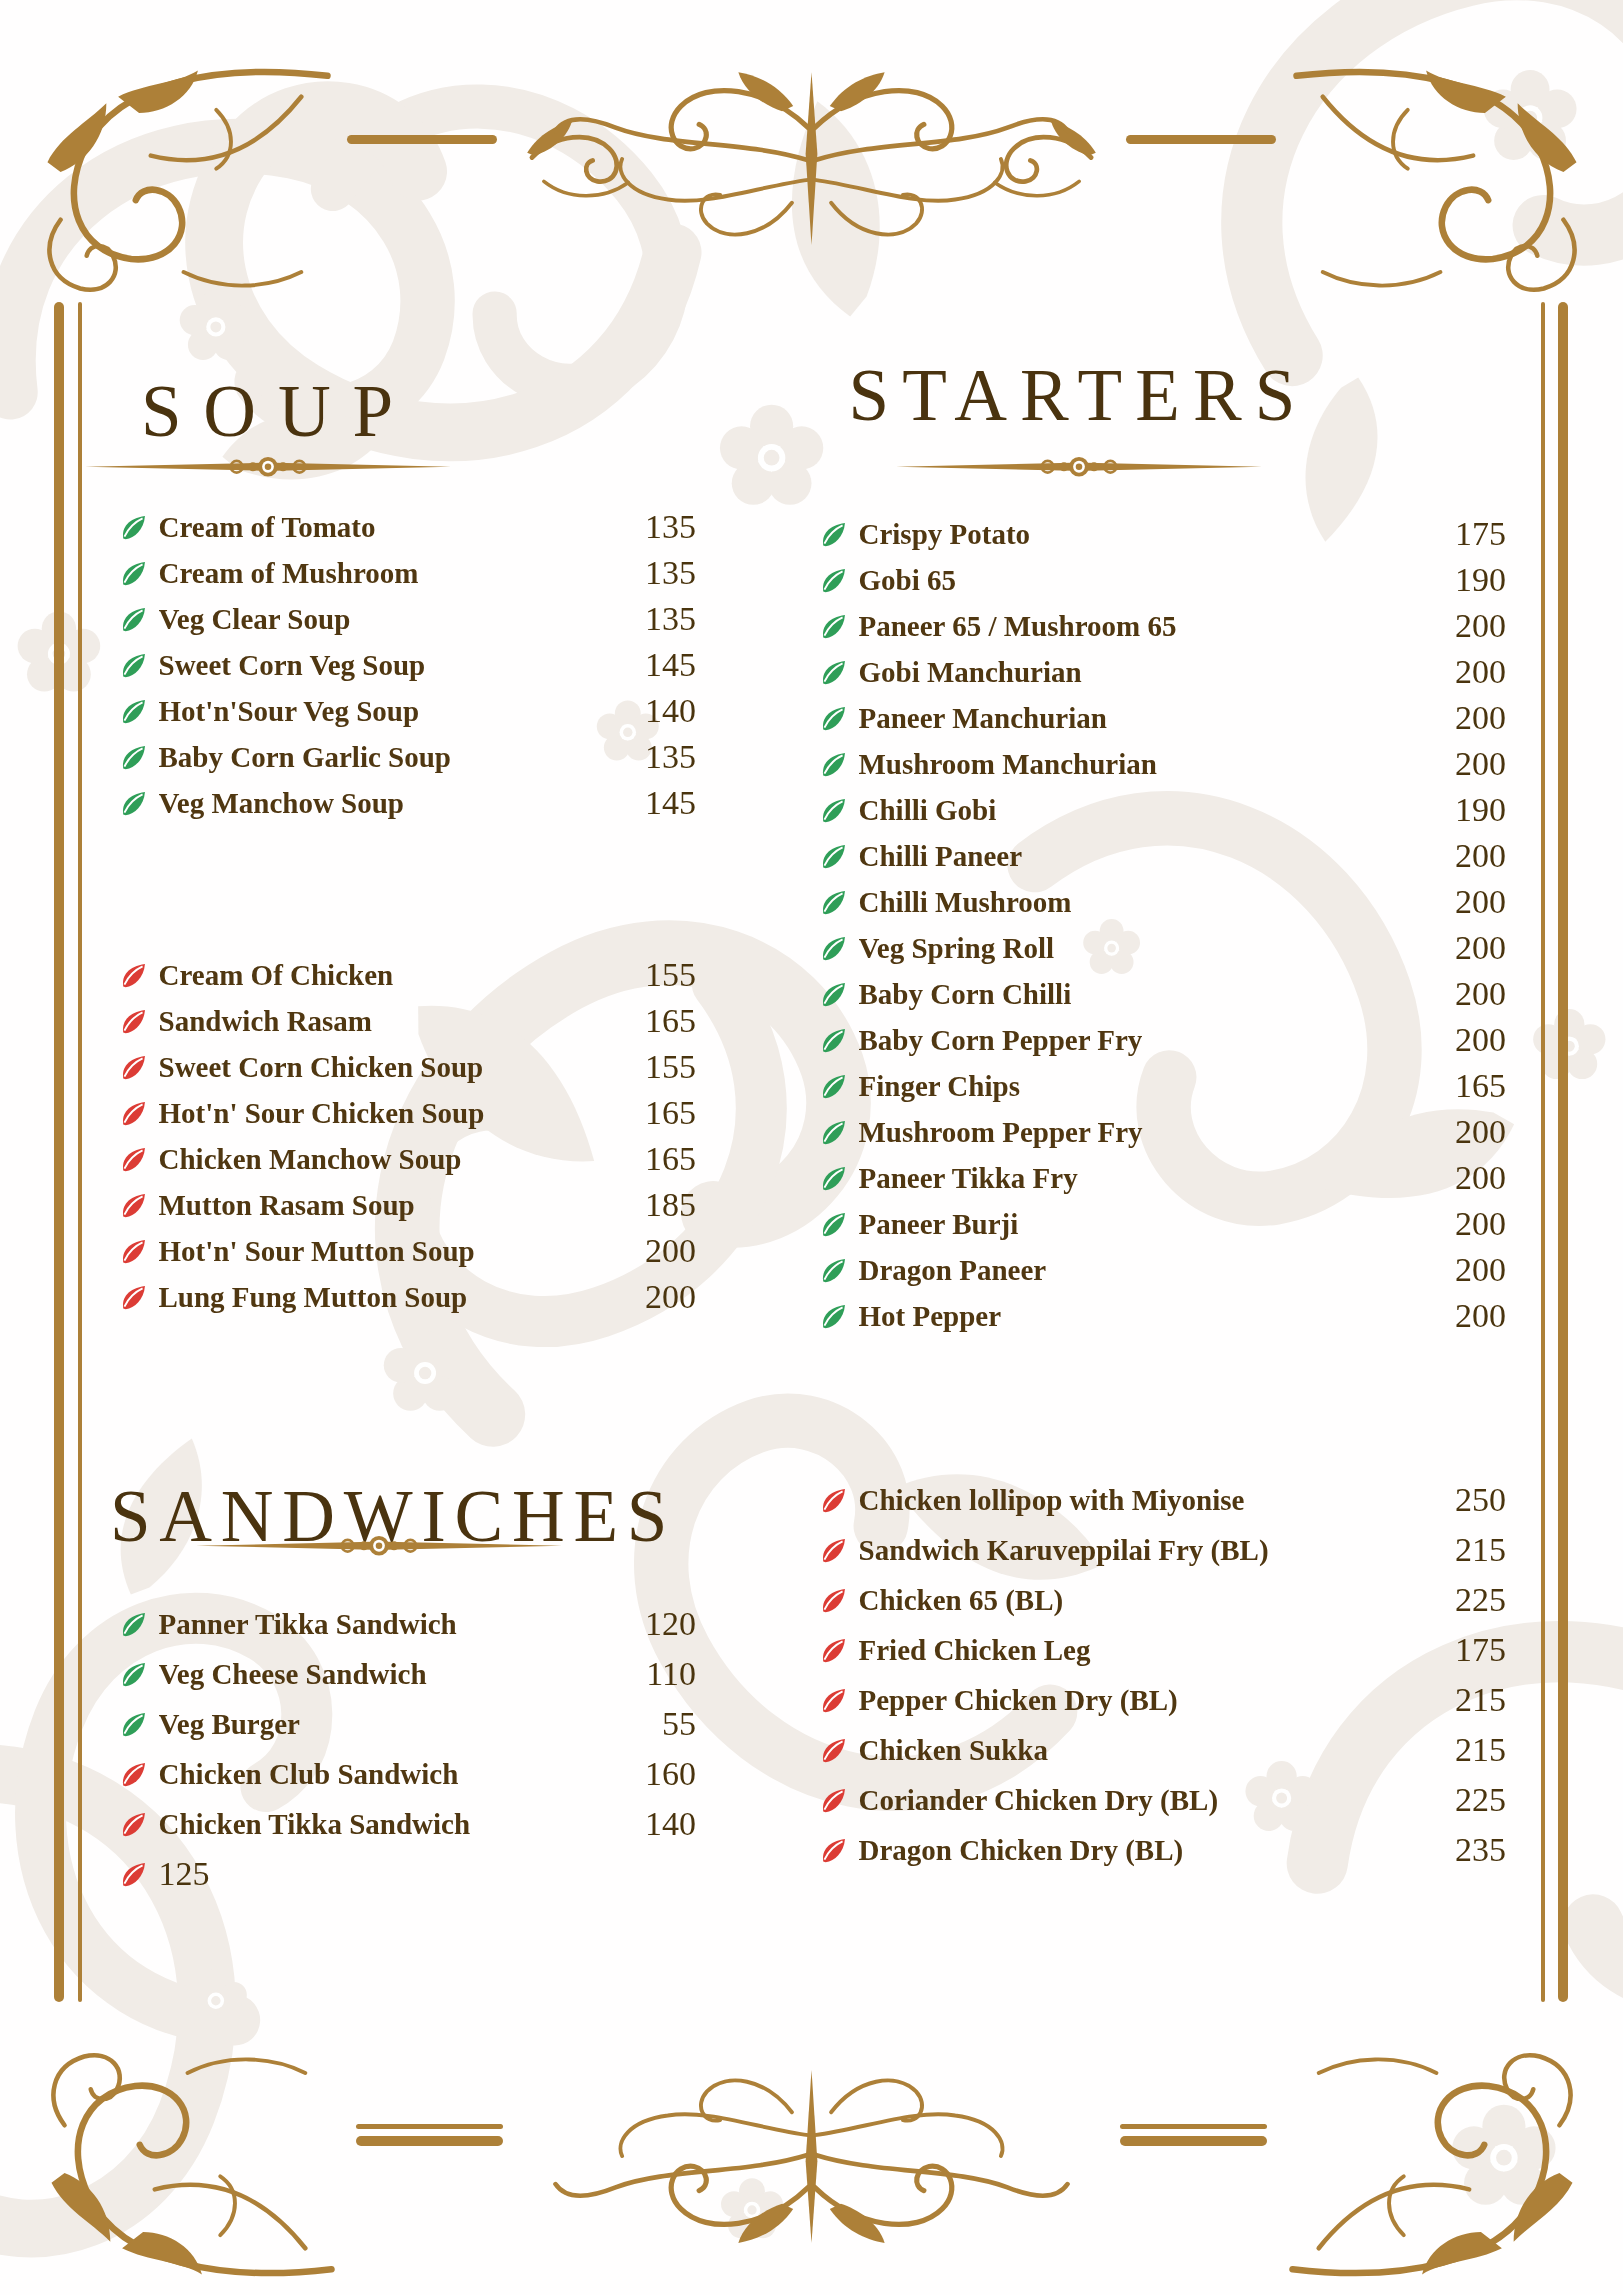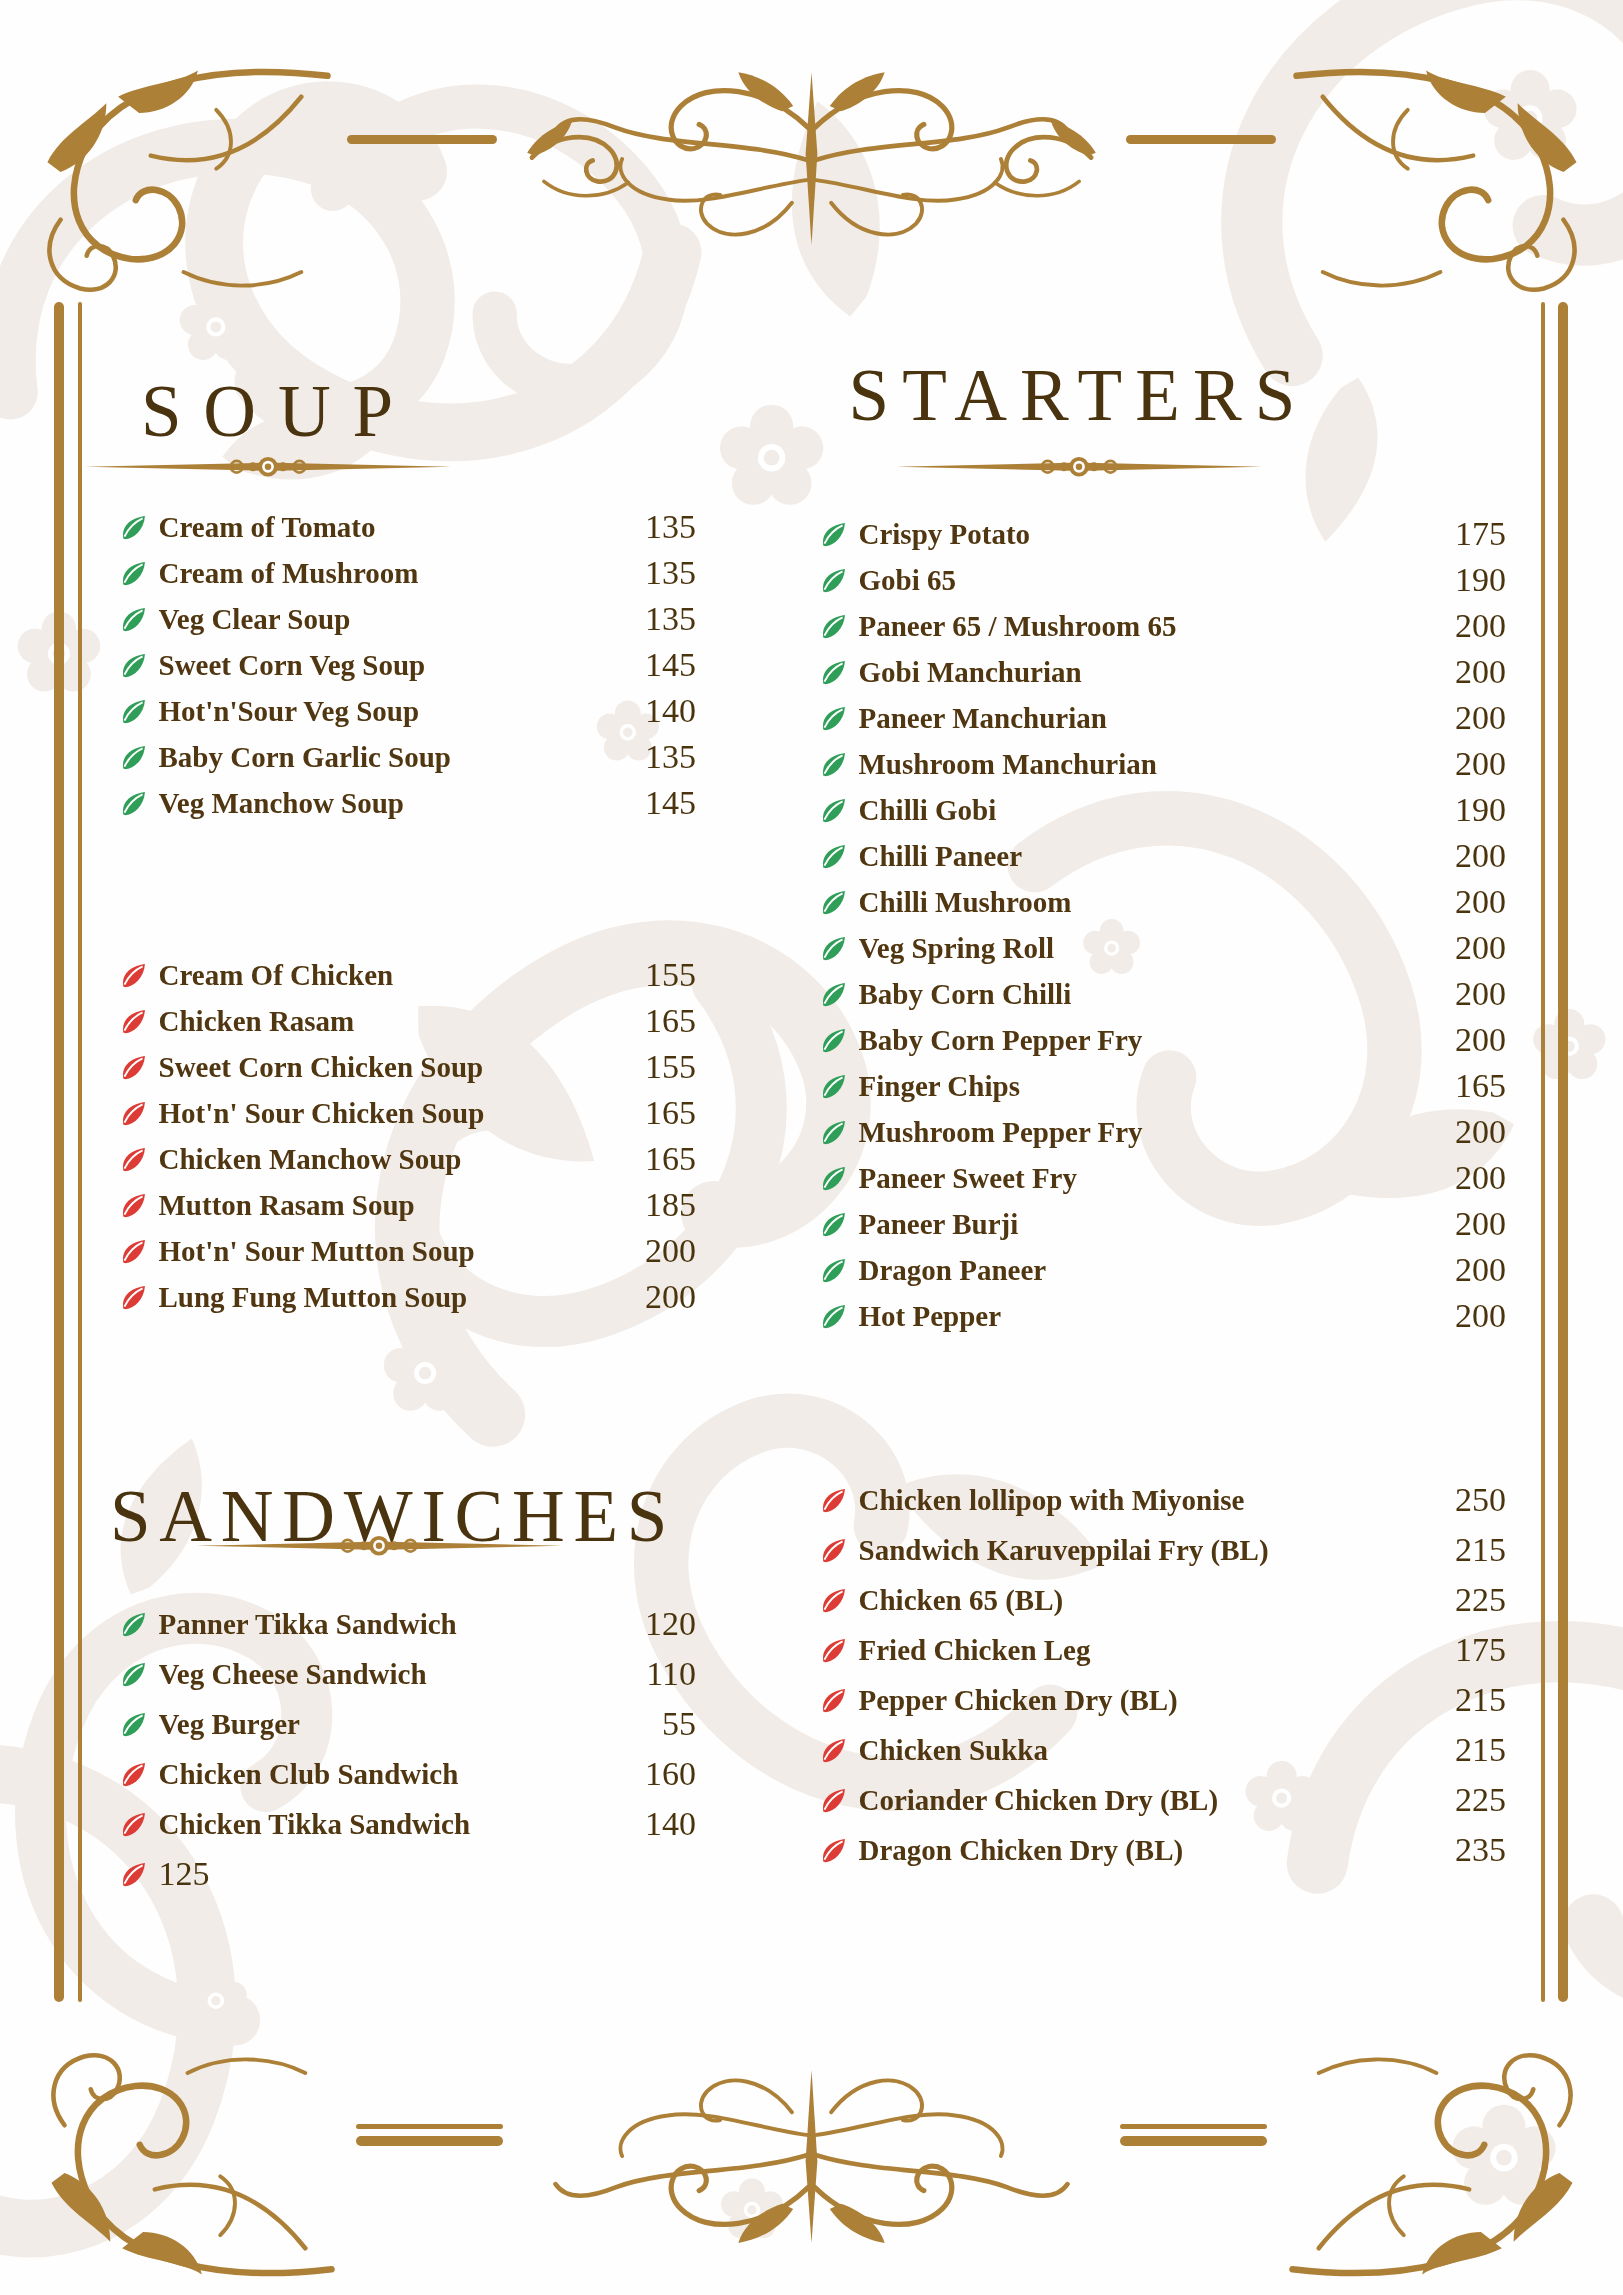--- a/index.html
+++ b/index.html
@@ -236,21 +236,21 @@
           <path d="M4.5,19.5 C8,12.5 14,7 19.5,4.5" stroke="#ffffff" stroke-width="1.6" fill="none"></path>
         </svg>
         <span class="item-name">Cream Of Chicken</span>
         <span class="item-price">155</span>
       </li>
       <li class="row" style="height:46px">
         <svg class="leaf" viewBox="0 0 24 24">
           <path class="leaf-shape" d="M3.5,21 C2,12 8,4.5 21.5,2.5 C20.5,14 13,20.5 5.5,21.8 Z" fill="#dc3c35"></path>
           <path d="M4.5,19.5 C8,12.5 14,7 19.5,4.5" stroke="#ffffff" stroke-width="1.6" fill="none"></path>
         </svg>
-        <span class="item-name">Chicken Rasam</span>
+        <span class="item-name">Sandwich Rasam</span>
         <span class="item-price">165</span>
       </li>
       <li class="row" style="height:46px">
         <svg class="leaf" viewBox="0 0 24 24">
           <path class="leaf-shape" d="M3.5,21 C2,12 8,4.5 21.5,2.5 C20.5,14 13,20.5 5.5,21.8 Z" fill="#dc3c35"></path>
           <path d="M4.5,19.5 C8,12.5 14,7 19.5,4.5" stroke="#ffffff" stroke-width="1.6" fill="none"></path>
         </svg>
         <span class="item-name">Sweet Corn Chicken Soup</span>
         <span class="item-price">155</span>
       </li>
@@ -469,21 +469,21 @@
           <path d="M4.5,19.5 C8,12.5 14,7 19.5,4.5" stroke="#ffffff" stroke-width="1.6" fill="none"></path>
         </svg>
         <span class="item-name">Mushroom Pepper Fry</span>
         <span class="item-price">200</span>
       </li>
       <li class="row" style="height:46px">
         <svg class="leaf" viewBox="0 0 24 24">
           <path class="leaf-shape" d="M3.5,21 C2,12 8,4.5 21.5,2.5 C20.5,14 13,20.5 5.5,21.8 Z" fill="#2f9e58"></path>
           <path d="M4.5,19.5 C8,12.5 14,7 19.5,4.5" stroke="#ffffff" stroke-width="1.6" fill="none"></path>
         </svg>
-        <span class="item-name">Paneer Sweet Fry</span>
+        <span class="item-name">Paneer Tikka Fry</span>
         <span class="item-price">200</span>
       </li>
       <li class="row" style="height:46px">
         <svg class="leaf" viewBox="0 0 24 24">
           <path class="leaf-shape" d="M3.5,21 C2,12 8,4.5 21.5,2.5 C20.5,14 13,20.5 5.5,21.8 Z" fill="#2f9e58"></path>
           <path d="M4.5,19.5 C8,12.5 14,7 19.5,4.5" stroke="#ffffff" stroke-width="1.6" fill="none"></path>
         </svg>
         <span class="item-name">Paneer Burji</span>
         <span class="item-price">200</span>
       </li>

